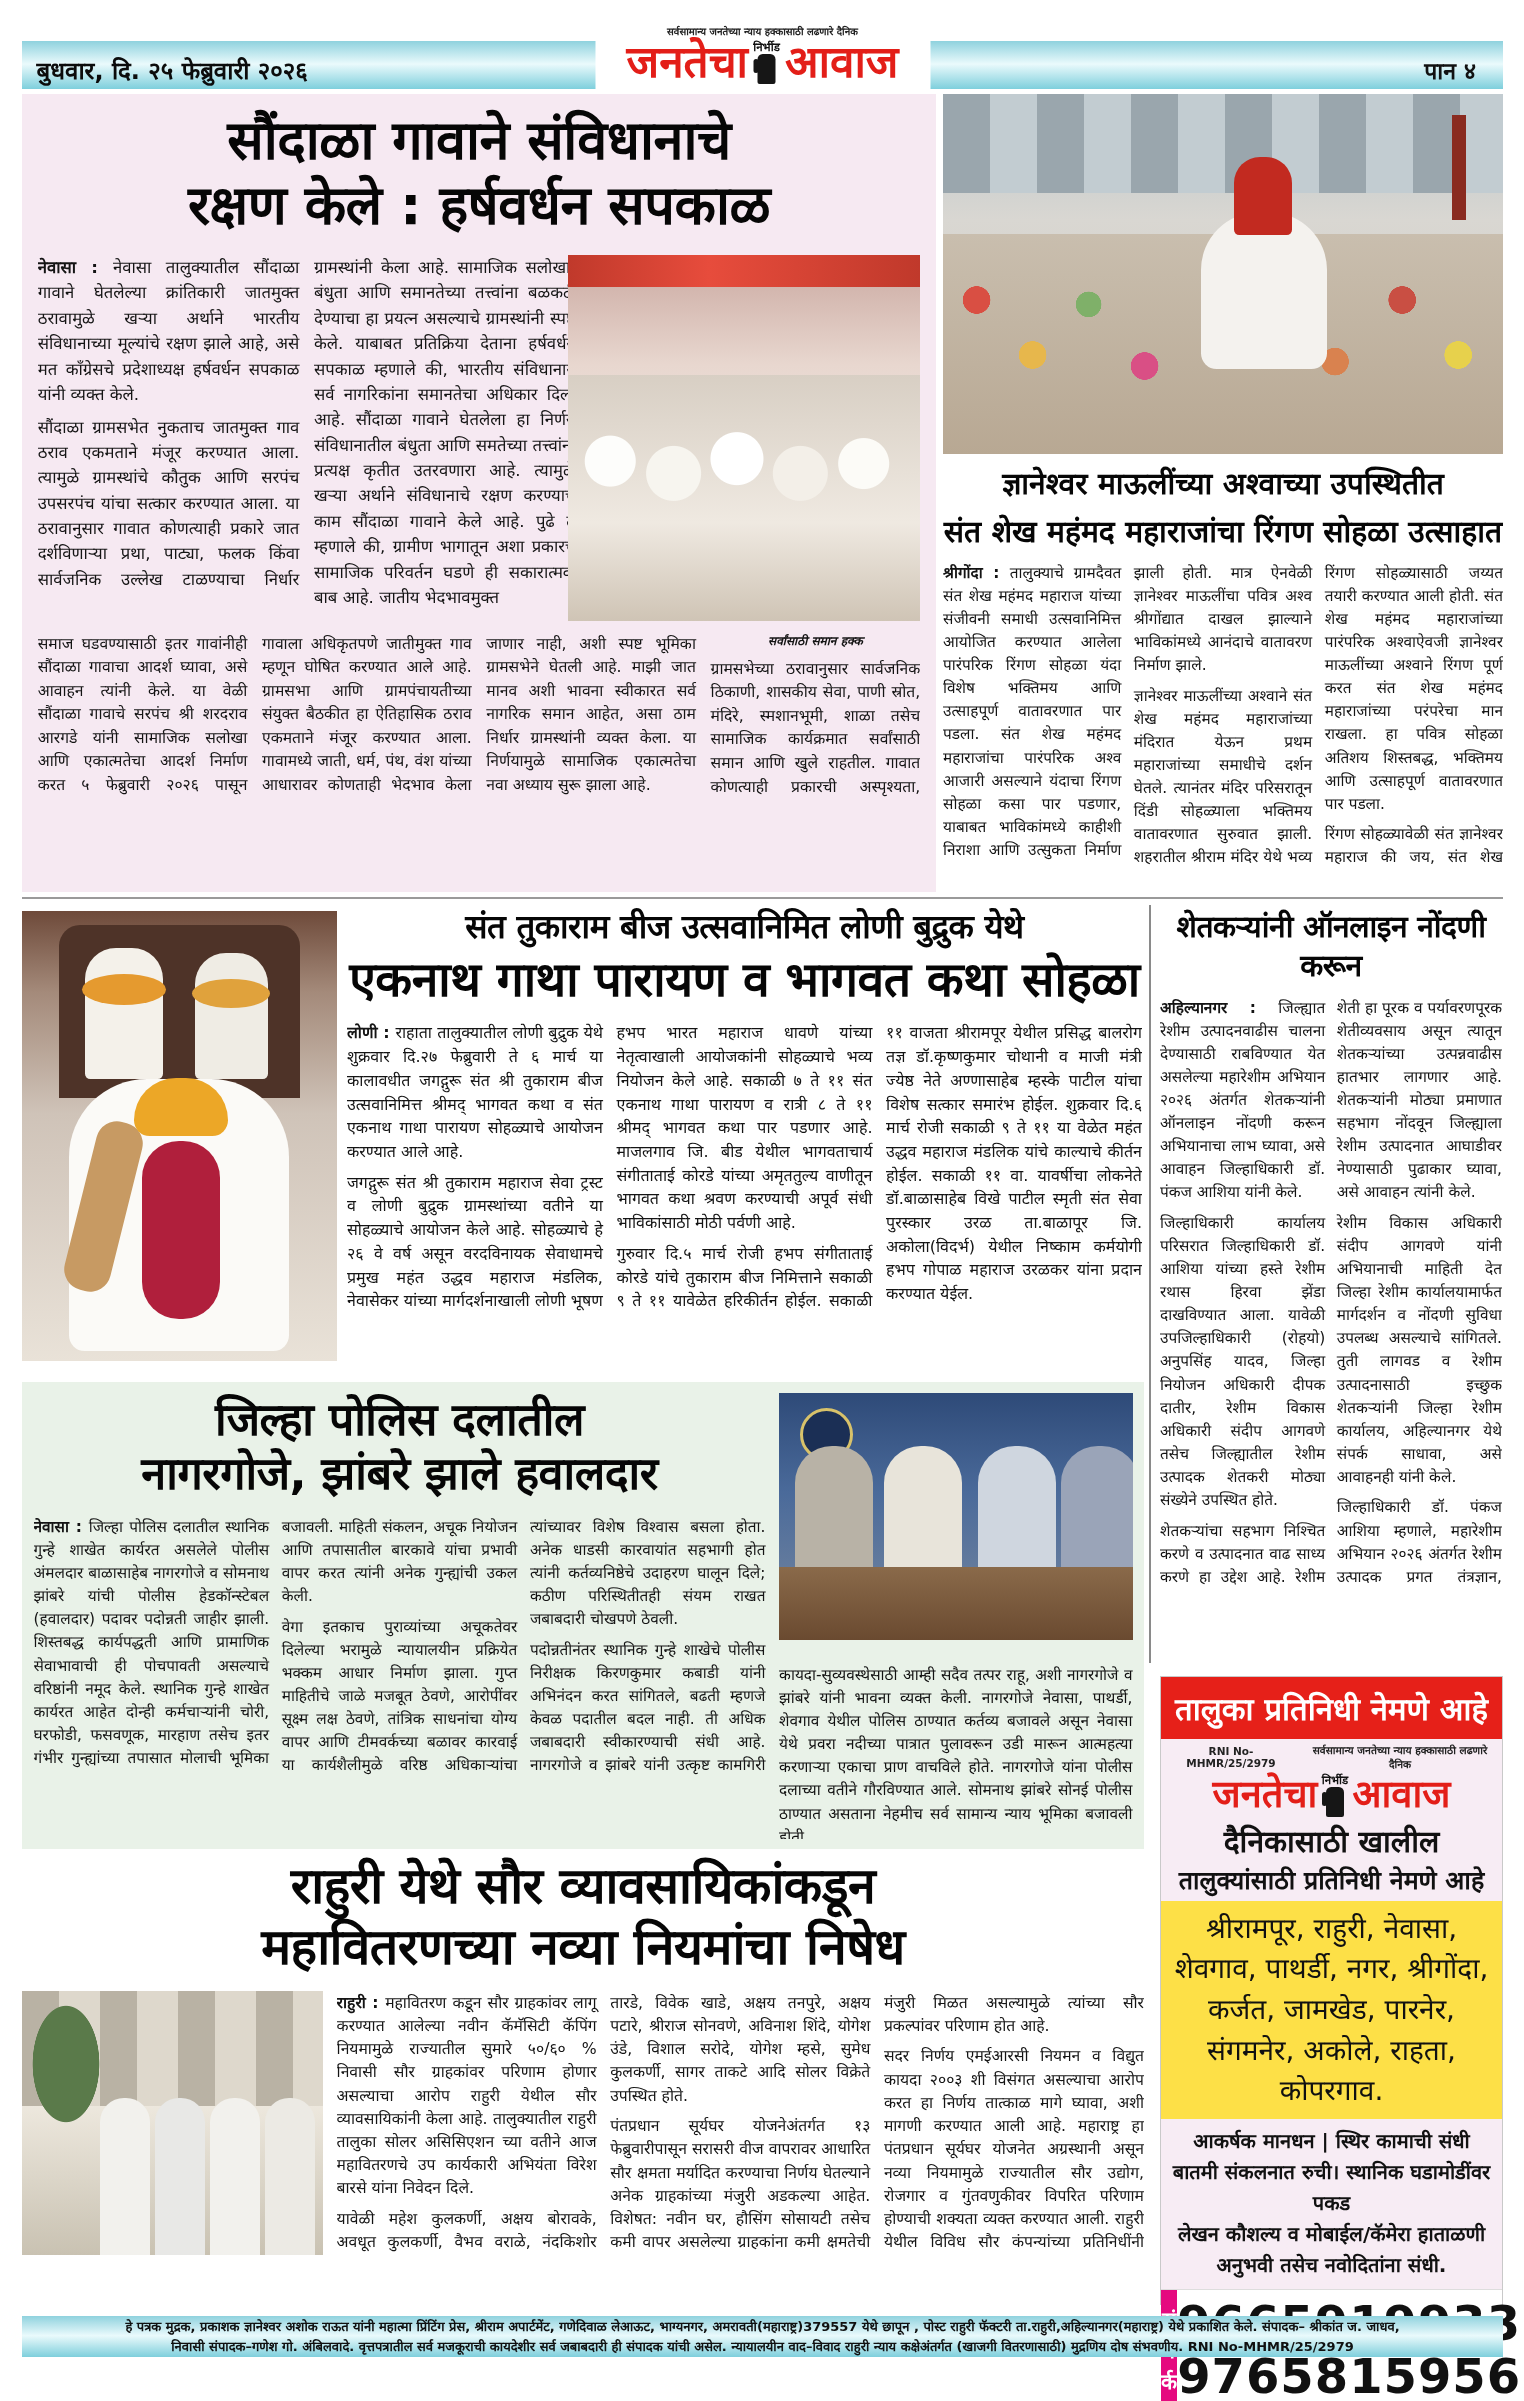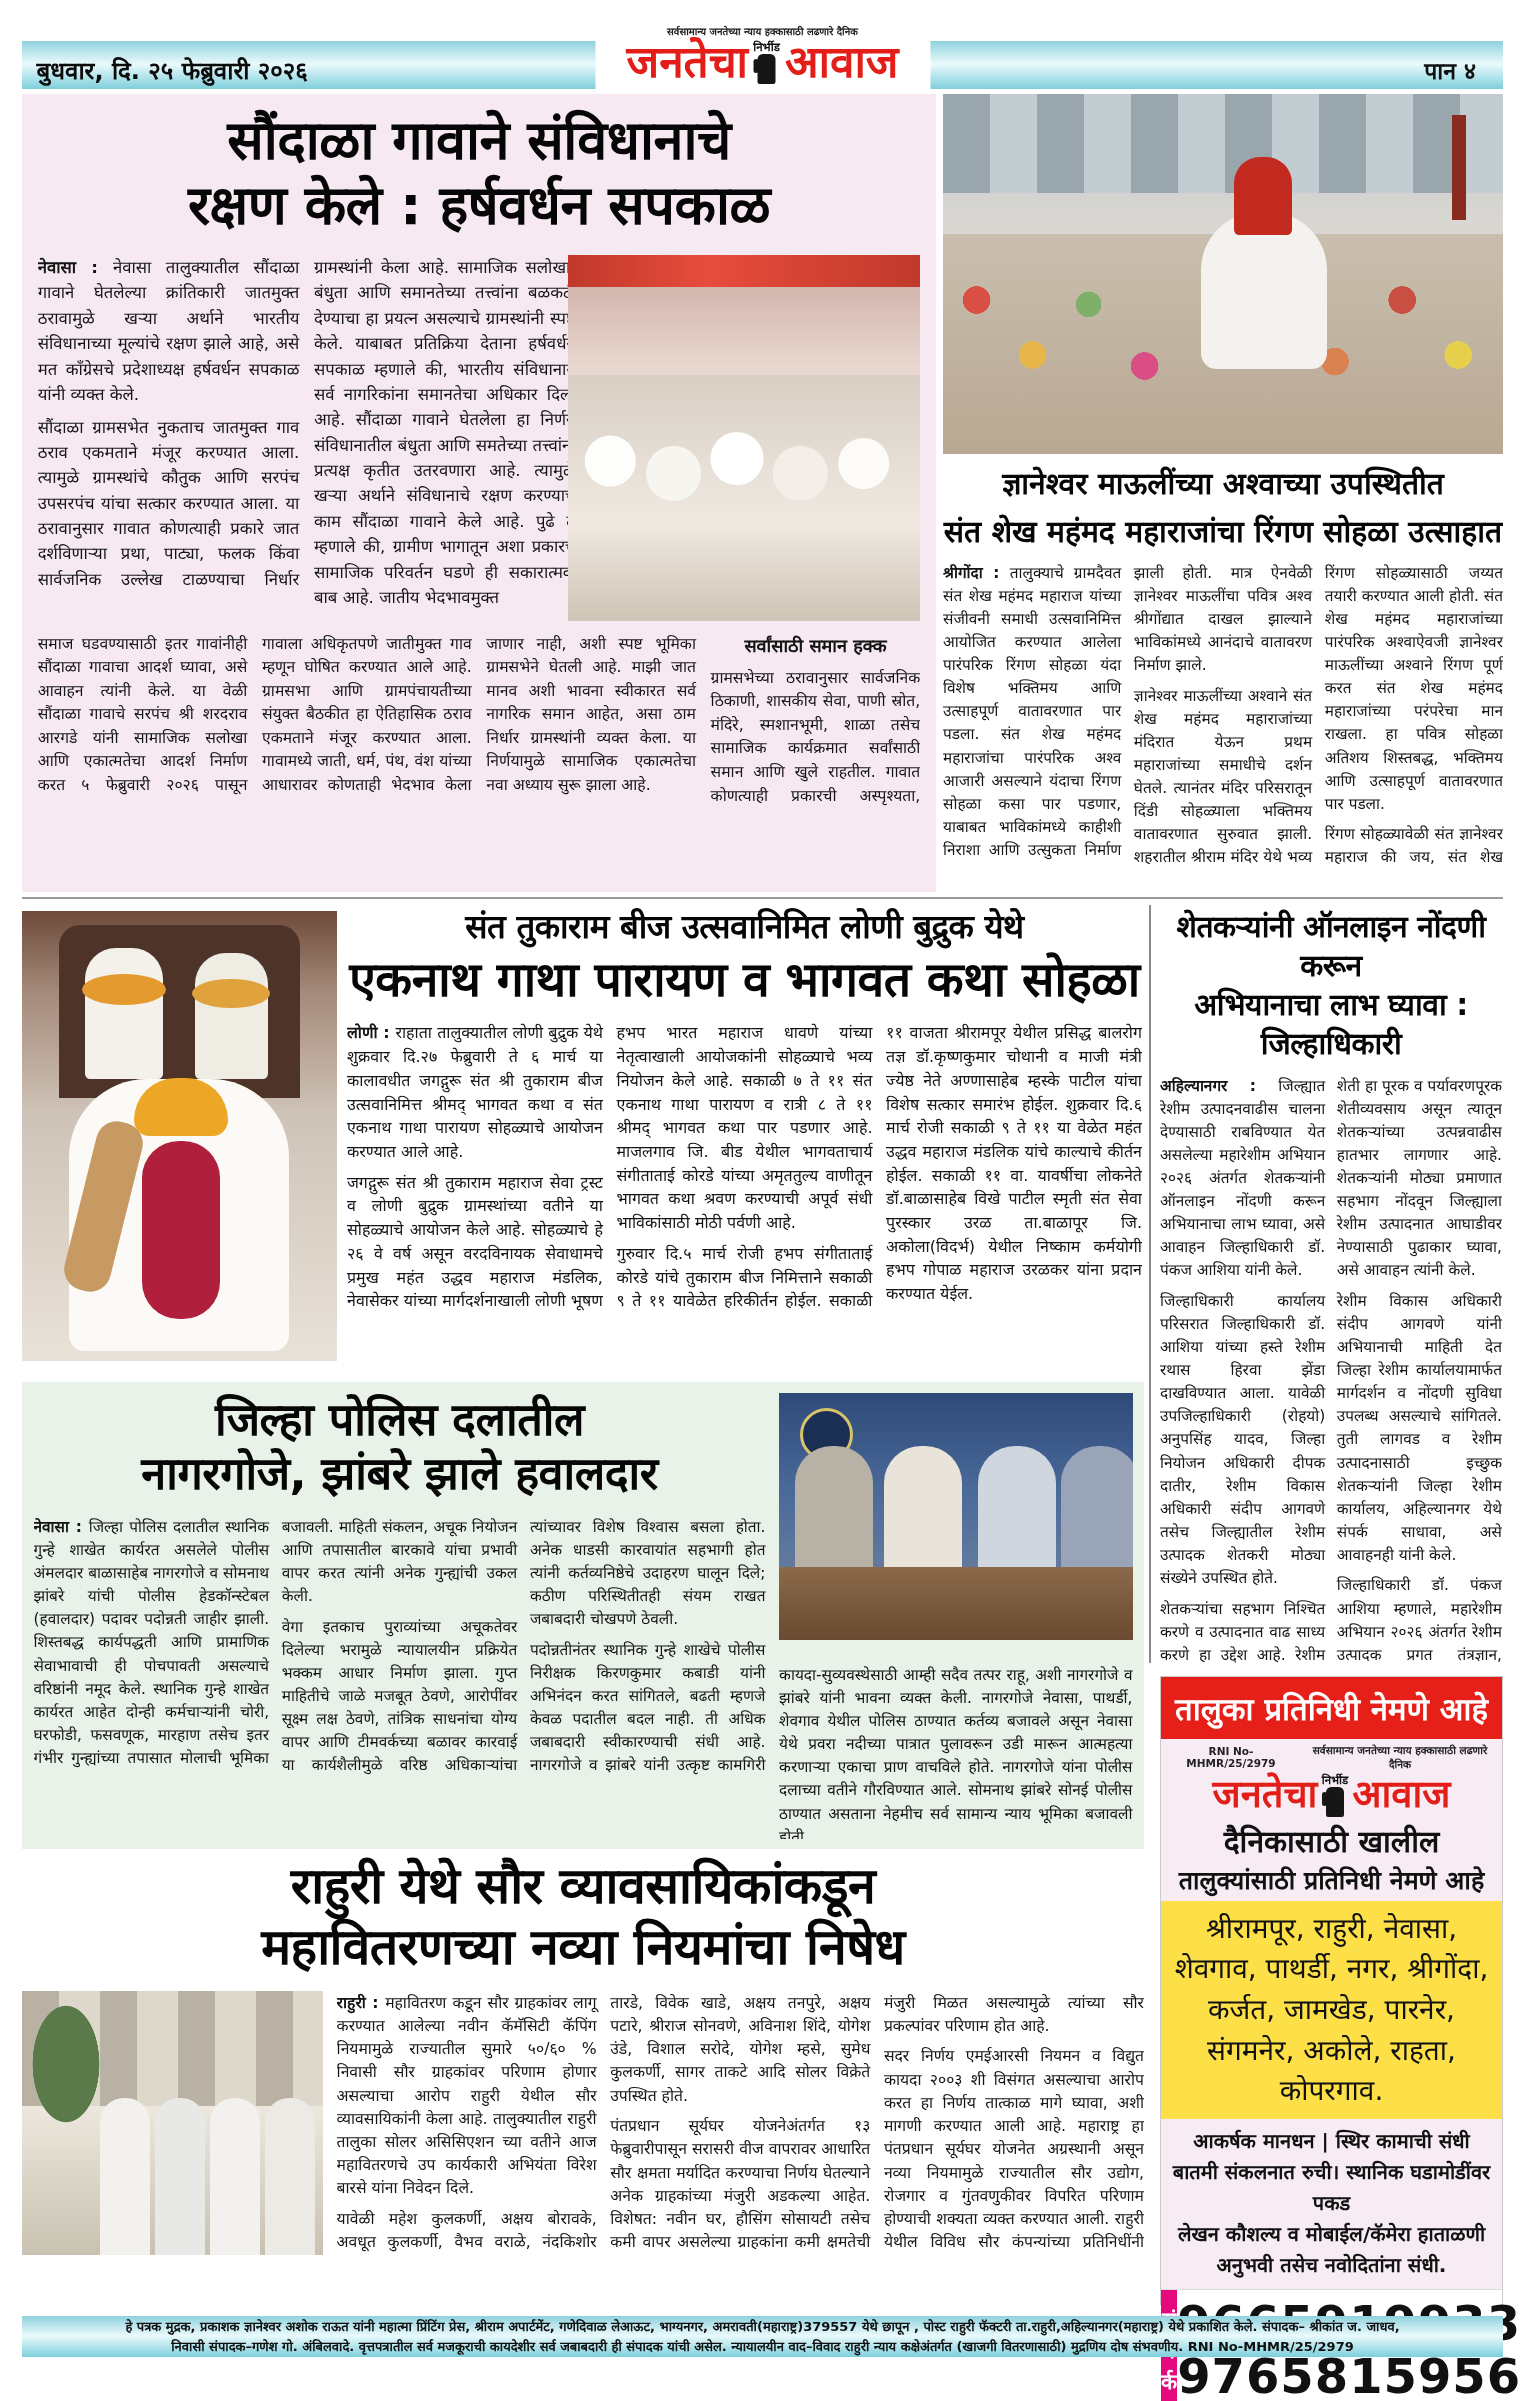--- a/index.html
+++ b/index.html
@@ -36,21 +36,21 @@
     background:
       radial-gradient(circle at 12% 35%, #fdfdfb 0 25px, transparent 26px),
       radial-gradient(circle at 30% 40%, #f7f5ef 0 27px, transparent 28px),
       radial-gradient(circle at 48% 34%, #ffffff 0 26px, transparent 27px),
       radial-gradient(circle at 66% 40%, #f3efe8 0 27px, transparent 28px),
       radial-gradient(circle at 84% 36%, #fcfbf7 0 25px, transparent 26px),
       linear-gradient(180deg,#d8cfc4 0%,#efe9e1 60%,#cfc4b5 100%);}
   .p1-garland{position:absolute;top:126px;left:40%;width:63px;height:78px;border-radius:31px;background:radial-gradient(circle,#e8b04a 0 40%,#d4912c 70%);}
   .a1-top{width:538px;height:366px;column-count:2;column-gap:14.6px;font-size:16.7px;line-height:1.52;}
   .a1-bottom{margin-top:10.5px;column-count:4;column-gap:14.6px;height:183px;font-size:15.7px;line-height:1.5;overflow:hidden;}
-  .a1-bottom .subhead{font-size:18px;}
+  .a1-bottom .subhead{font-size:12px;font-style:italic;}
   
   #article2{left:943px;top:94px;width:560px;height:798px;background:#fff;}
   #photo2{width:560px;height:360px;position:relative;overflow:hidden;background:linear-gradient(180deg,#b9c4c9 0%,#d9d7d2 35%,#cfc6ba 100%);}
   .p2-bldg{position:absolute;top:0;left:0;right:0;height:99px;background:repeating-linear-gradient(90deg,#9aa6ad 0 47px,#c2ccd1 47px 94px);}
   .p2-crowd{position:absolute;bottom:0;left:0;right:0;height:220px;
     background:
       radial-gradient(circle at 6% 30%, #d94f43 0 13.6px, transparent 14px),
       radial-gradient(circle at 16% 55%, #e7b74c 0 13.6px, transparent 14px),
       radial-gradient(circle at 26% 32%, #7fb069 0 12.6px, transparent 13px),
       radial-gradient(circle at 36% 60%, #d94f85 0 13.6px, transparent 14px),
@@ -216,21 +216,20 @@
       <p>जगद्गुरू संत श्री तुकाराम महाराज सेवा ट्रस्ट व लोणी बुद्रुक ग्रामस्थांच्या वतीने या सोहळ्याचे आयोजन केले आहे. सोहळ्याचे हे २६ वे वर्ष असून वरदविनायक सेवाधामचे प्रमुख महंत उद्धव महाराज मंडलिक, नेवासेकर यांच्या मार्गदर्शनाखाली लोणी भूषण हभप भारत महाराज धावणे यांच्या नेतृत्वाखाली आयोजकांनी सोहळ्याचे भव्य नियोजन केले आहे. सकाळी ७ ते ११ संत एकनाथ गाथा पारायण व रात्री ८ ते ११ श्रीमद् भागवत कथा पार पडणार आहे. माजलगाव जि. बीड येथील भागवताचार्य संगीताताई कोरडे यांच्या अमृततुल्य वाणीतून भागवत कथा श्रवण करण्याची अपूर्व संधी भाविकांसाठी मोठी पर्वणी आहे.</p>
       <p>गुरुवार दि.५ मार्च रोजी हभप संगीताताई कोरडे यांचे तुकाराम बीज निमित्ताने सकाळी ९ ते ११ यावेळेत हरिकीर्तन होईल. सकाळी ११ वाजता श्रीरामपूर येथील प्रसिद्ध बालरोग तज्ञ डॉ.कृष्णकुमार चोथानी व माजी मंत्री ज्येष्ठ नेते अण्णासाहेब म्हस्के पाटील यांचा विशेष सत्कार समारंभ होईल. शुक्रवार दि.६ मार्च रोजी सकाळी ९ ते ११ या वेळेत महंत उद्धव महाराज मंडलिक यांचे काल्याचे कीर्तन होईल. सकाळी ११ वा. यावर्षीचा लोकनेते डॉ.बाळासाहेब विखे पाटील स्मृती संत सेवा पुरस्कार उरळ ता.बाळापूर जि. अकोला(विदर्भ) येथील निष्काम कर्मयोगी हभप गोपाळ महाराज उरळकर यांना प्रदान करण्यात येईल.</p>
 
     </div>
   </div>
 
   <div class="abs vrule" style="left:1149px;top:905px;width:1.6px;height:758px;"></div>
 
   <div id="article4" class="abs">
     <div class="headline">शेतकऱ्यांनी ऑनलाइन नोंदणी करून</div>
-    <div class="headline">अभियानाचा लाभ घ्यावा : जिल्हाधिकारी</div>
     <div class="a4-body bodytext">
       <p><span class="dl">अहिल्यानगर : </span><span>जिल्ह्यात रेशीम उत्पादनवाढीस चालना देण्यासाठी राबविण्यात येत असलेल्या महारेशीम अभियान २०२६ अंतर्गत शेतकऱ्यांनी ऑनलाइन नोंदणी करून अभियानाचा लाभ घ्यावा, असे आवाहन जिल्हाधिकारी डॉ. पंकज आशिया यांनी केले.</span></p>
       <p>जिल्हाधिकारी कार्यालय परिसरात जिल्हाधिकारी डॉ. आशिया यांच्या हस्ते रेशीम रथास हिरवा झेंडा दाखविण्यात आला. यावेळी उपजिल्हाधिकारी (रोहयो) अनुपसिंह यादव, जिल्हा नियोजन अधिकारी दीपक दातीर, रेशीम विकास अधिकारी संदीप आगवणे तसेच जिल्ह्यातील रेशीम उत्पादक शेतकरी मोठ्या संख्येने उपस्थित होते.</p>
       <p>शेतकऱ्यांचा सहभाग निश्चित करणे व उत्पादनात वाढ साध्य करणे हा उद्देश आहे. रेशीम शेती हा पूरक व पर्यावरणपूरक शेतीव्यवसाय असून त्यातून शेतकऱ्यांच्या उत्पन्नवाढीस हातभार लागणार आहे. शेतकऱ्यांनी मोठ्या प्रमाणात सहभाग नोंदवून जिल्ह्याला रेशीम उत्पादनात आघाडीवर नेण्यासाठी पुढाकार घ्यावा, असे आवाहन त्यांनी केले.</p>
       <p>रेशीम विकास अधिकारी संदीप आगवणे यांनी अभियानाची माहिती देत जिल्हा रेशीम कार्यालयामार्फत मार्गदर्शन व नोंदणी सुविधा उपलब्ध असल्याचे सांगितले. तुती लागवड व रेशीम उत्पादनासाठी इच्छुक शेतकऱ्यांनी जिल्हा रेशीम कार्यालय, अहिल्यानगर येथे संपर्क साधावा, असे आवाहनही यांनी केले.</p>
       <p>जिल्हाधिकारी डॉ. पंकज आशिया म्हणाले, महारेशीम अभियान २०२६ अंतर्गत रेशीम उत्पादक प्रगत तंत्रज्ञान, सुधारित वाण, प्रशिक्षण तसेच विविध शासकीय योजनांची माहिती उपलब्ध करून दिली जाणार आहे. या माध्यमातून जिल्ह्यात रेशीम लागवडीचे क्षेत्र वाढविले, नवीन शेतकऱ्यांचा सहभाग वाढणार आहे.</p>
 
     </div>
   </div>
 

